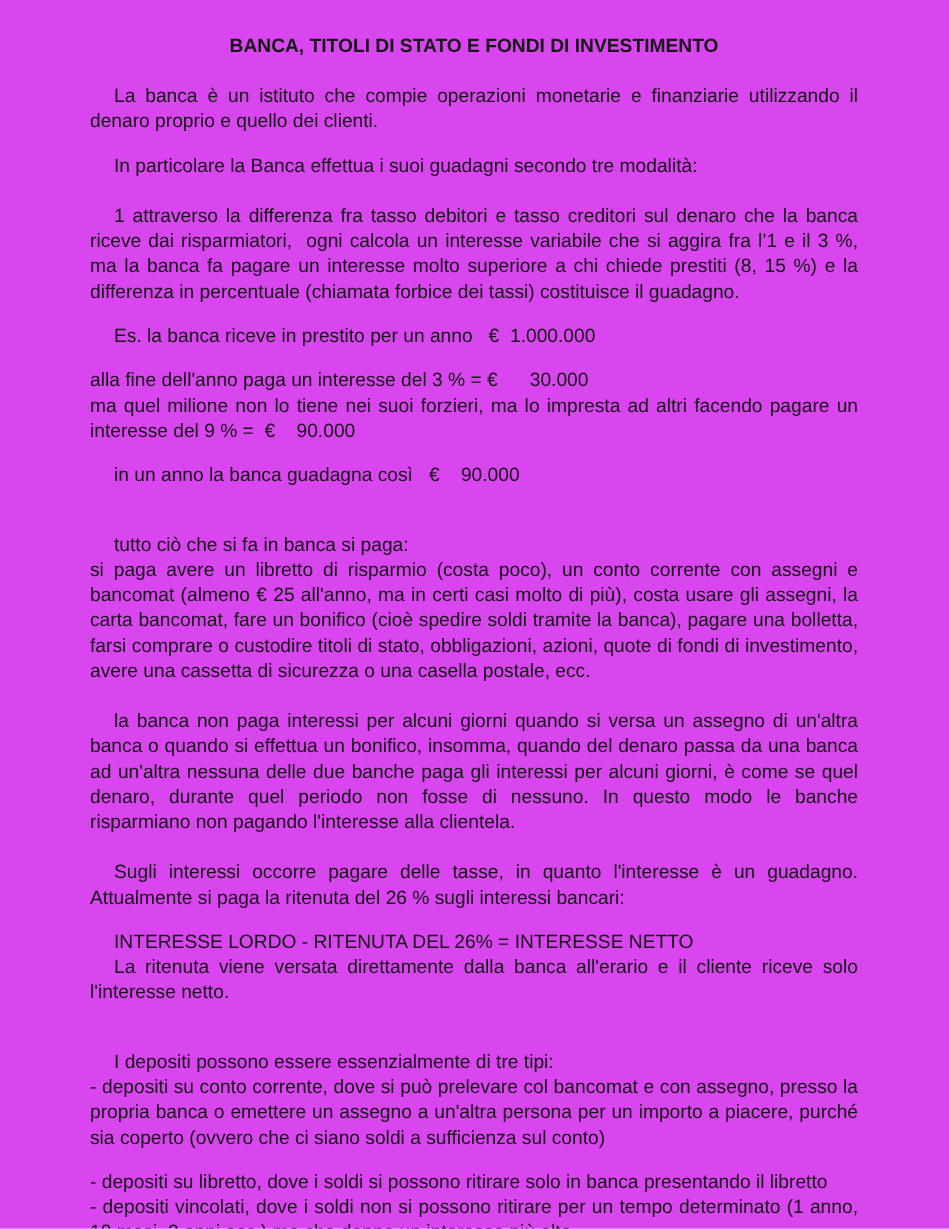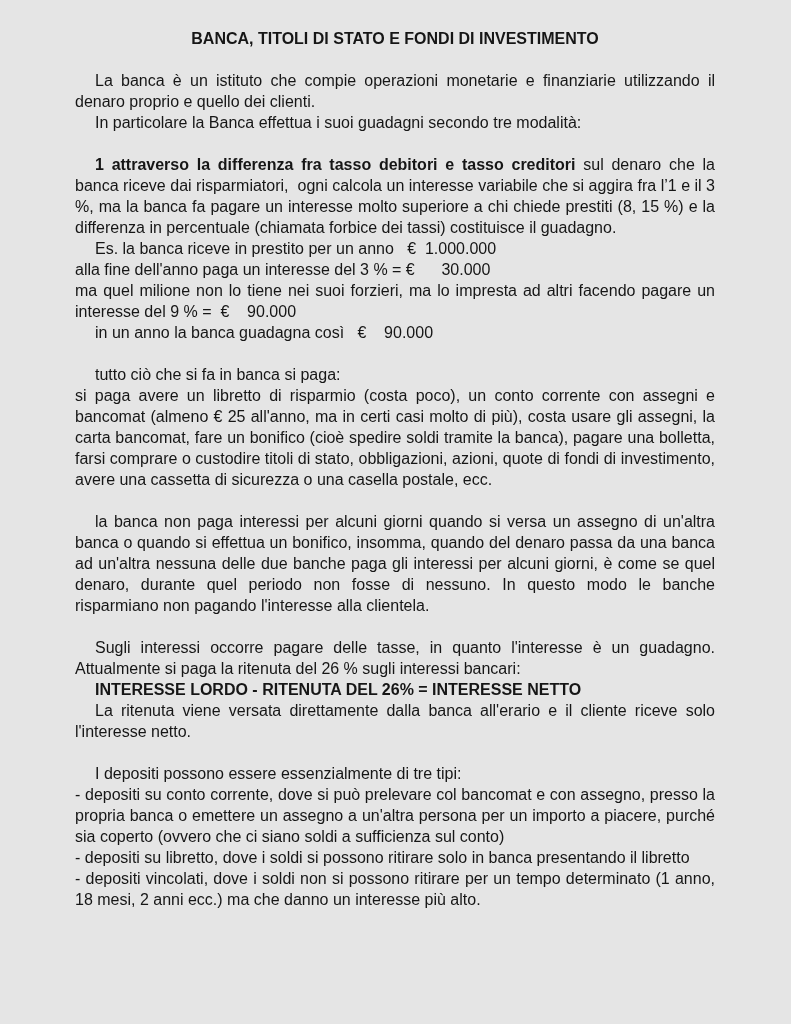--- a/index.html
+++ b/index.html
@@ -5,45 +5,45 @@
   html, body {
     margin: 0;
     padding: 0;
     background: #ffffff;
   }
   .page {
     position: relative;
     width: 791px;
     height: 1024px;
     box-sizing: border-box;
-    background: #e5e5e5;
+    background: #d946ef;
     color: #161616;
     font-family: "Liberation Sans", "DejaVu Sans", sans-serif;
     font-size: 16px;
     line-height: 21px;
     padding: 28px 76px 12px 75px;
     overflow: hidden;
   }
   .doc-title {
     font-size: 16px;
     line-height: 21px;
     font-weight: bold;
     text-align: center;
     margin: 0 0 21px 0;
     white-space: pre-wrap;
   }
   p.block {
     margin: 0;
     white-space: pre-wrap;
   }
   p.block.justify { text-align: justify; }
-  p.block.left    { text-align: left; }
+  p.block.left    { text-align: left; margin-top: 16px; }
   p.block.indent  { text-indent: 20px; }
   .spacer { height: 21px; }
-  b { font-weight: bold; }
+  b { font-weight: normal; }
 </style>
 </head>
 <body>
 
 <div class="page">
   <h1 class="doc-title">BANCA, TITOLI DI STATO E FONDI DI INVESTIMENTO</h1>
   <div>
       <p class="block justify indent"><span>La banca è un istituto che compie operazioni monetarie e finanziarie utilizzando il denaro proprio e quello dei clienti.</span></p>
       <p class="block left indent"><span>In particolare la Banca effettua i suoi guadagni secondo tre modalità:</span></p>
       <div class="spacer"></div>

